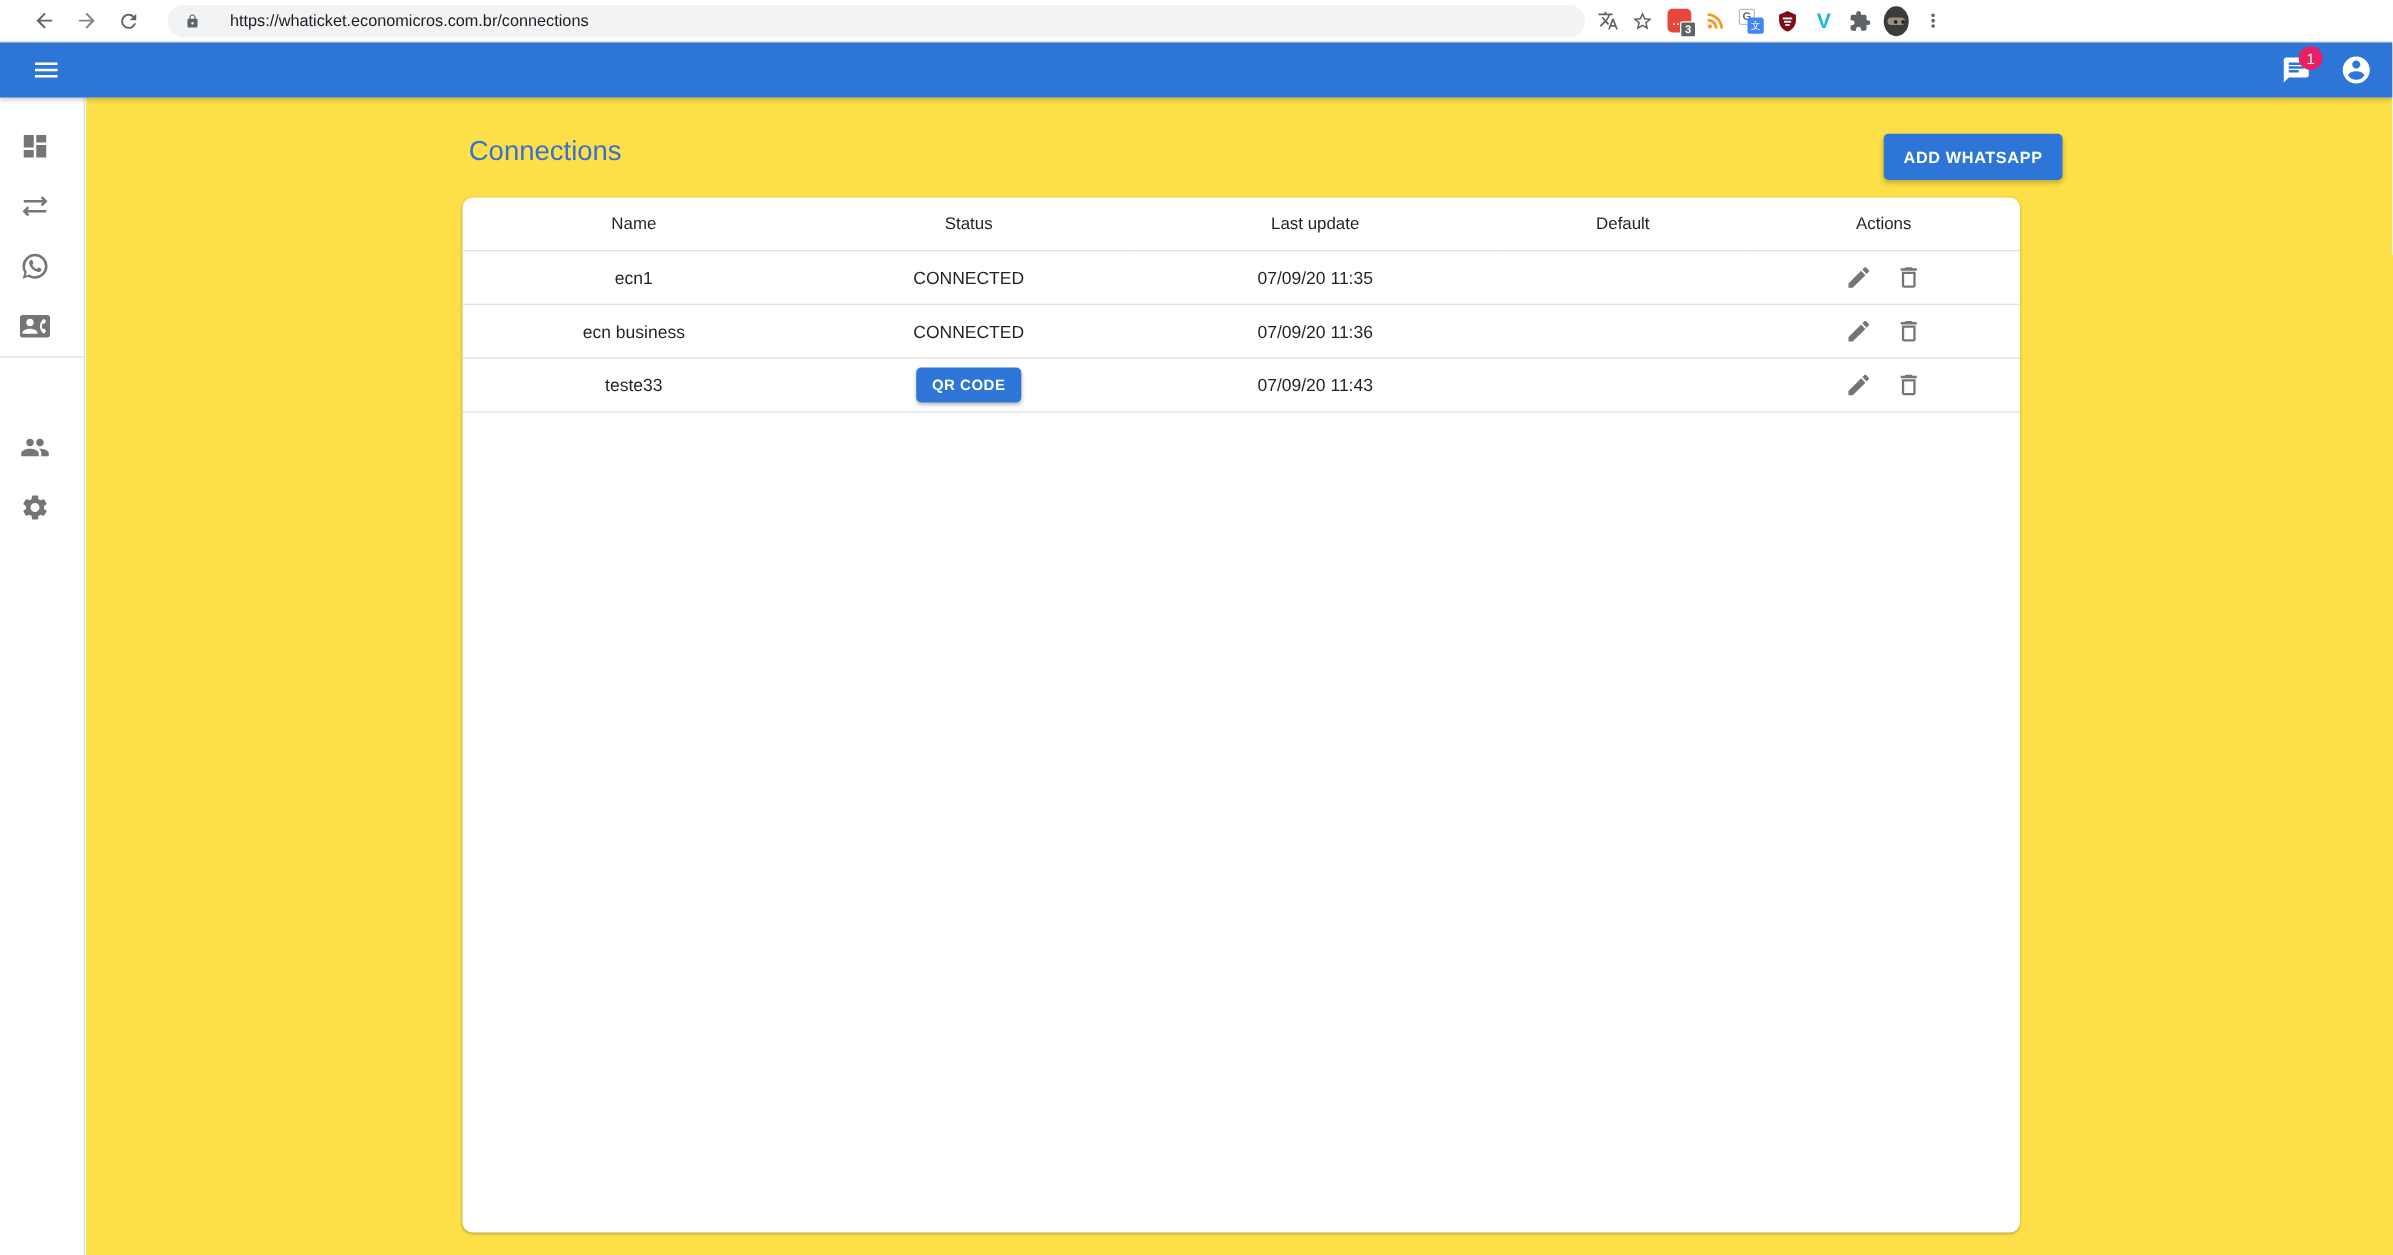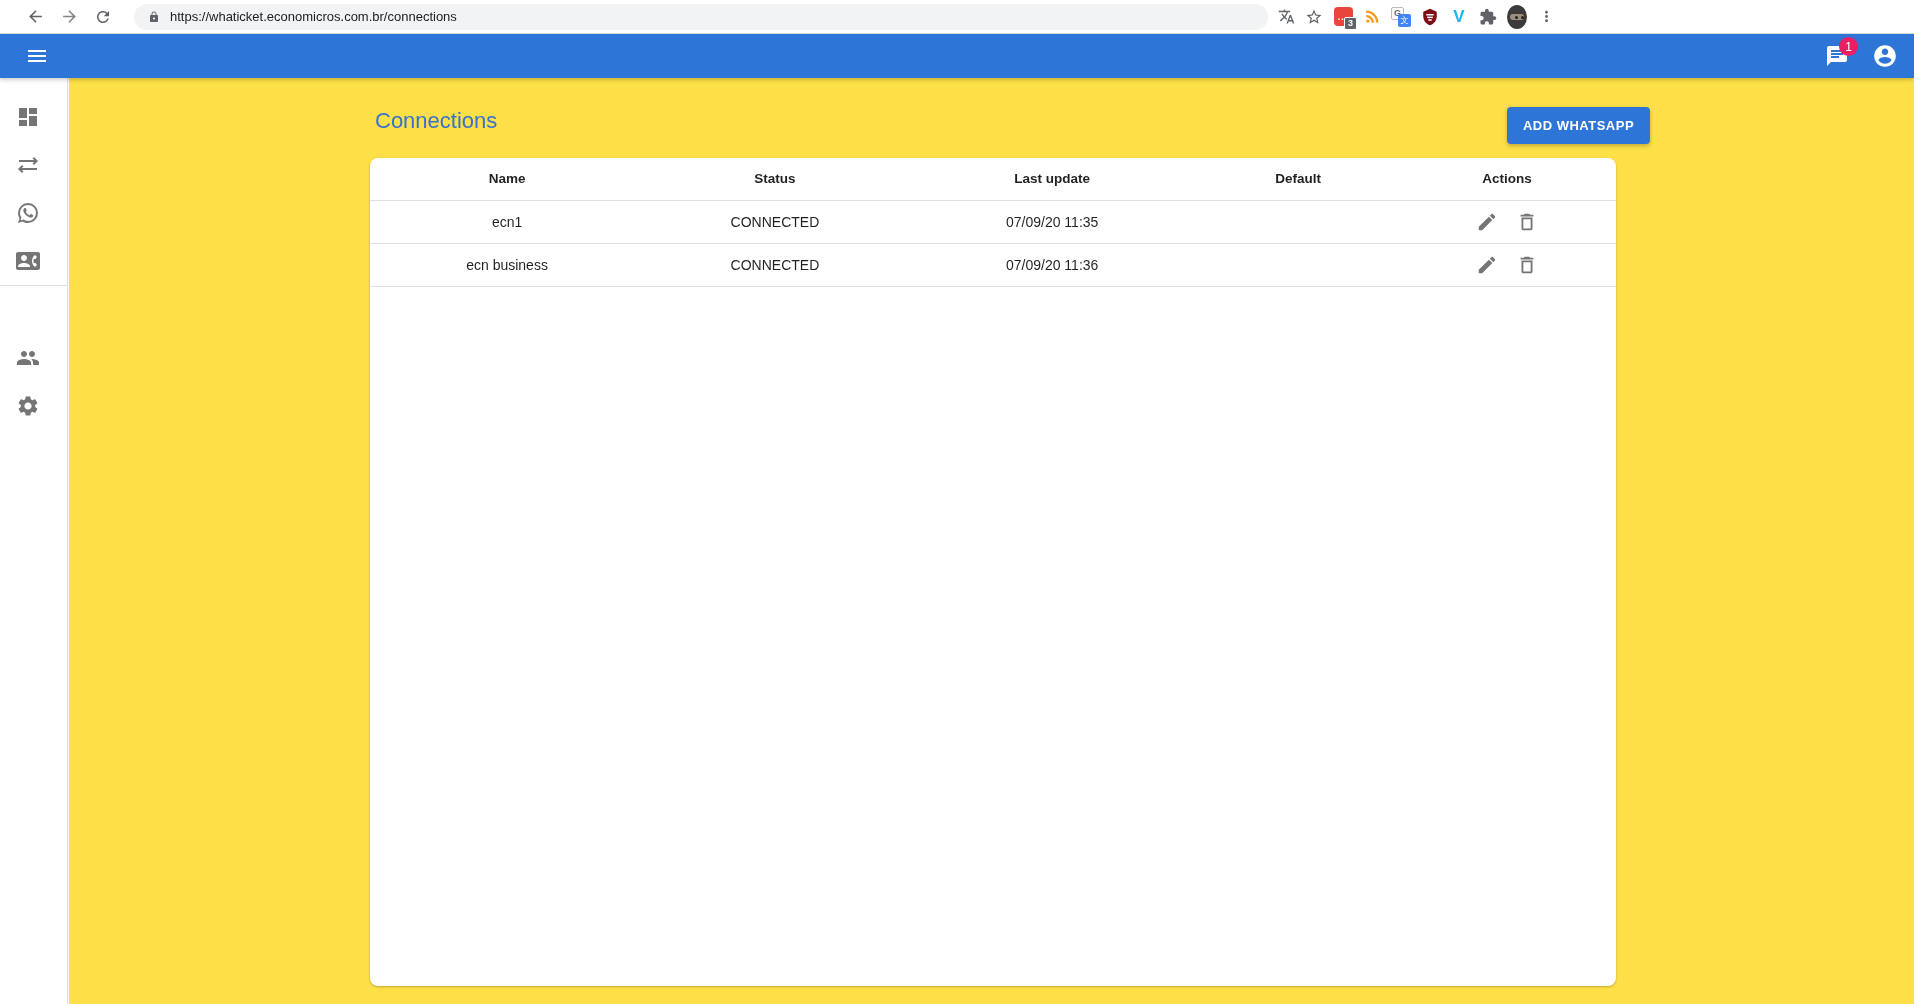--- a/index.html
+++ b/index.html
@@ -22,21 +22,21 @@
     position:absolute; top:0; left:0; right:0; height:34px;
     background:#ffffff; border-bottom:1px solid #dadce0;
     display:flex; align-items:center; padding-left:18px;
   }
   .nav-btn { width:34px; height:30px; display:flex; align-items:center; justify-content:center; color:#5f6368; border-radius:50%; }
   .nav-btn.fwd { color:#80868b; }
   .omnibox {
     margin-left:14px; width:1134px; height:26px; background:#f1f3f4;
     border-radius:13px; display:flex; align-items:center; padding:0 14px; gap:10px;
   }
-  .url-text { font-size:13px; color:#202124; white-space:nowrap; overflow:hidden; }
+  .url-text { font-size:13px; color:#202124; white-space:nowrap; overflow:hidden;margin-left:14px; }
   .bar-icon { color:#5f6368; margin-left:10px; display:flex; align-items:center; }
   .ext-area { display:flex; align-items:center; gap:9px; margin-left:10px; }
   .ext { width:20px; height:20px; display:flex; align-items:center; justify-content:center; position:relative; }
   .ext-red { width:19px; height:19px; background:#e8453c; border-radius:4px; color:#fff; font-size:9px; font-weight:bold; display:flex; align-items:center; justify-content:center; letter-spacing:1px; }
   .ext-badge { position:absolute; right:-4px; bottom:-3px; background:#5f6368; color:#fff; font-size:9px; font-weight:bold; padding:0 3px; border-radius:2px; border:1px solid #fff; line-height:11px; }
   .gt-ext { position:relative; width:20px; height:20px; }
   .gt-ext .gt-white { position:absolute; left:0; top:0; width:13px; height:13px; background:#fff; border:1px solid #bbb; border-radius:2px; color:#5f6368; font-size:9px; font-weight:bold; text-align:center; line-height:11px; }
   .gt-ext .gt-blue { position:absolute; right:0; bottom:0; width:13px; height:13px; background:#4285f4; border-radius:2px; color:#fff; font-size:8px; text-align:center; line-height:13px; }
   .vimeo-v { color:#1ab7ea; font-size:17px; font-weight:bold; }
   .avatar-chip { width:24px; height:24px; border-radius:50%; background:#3b3b3b; overflow:hidden; position:relative; }
@@ -81,21 +81,21 @@
   .card {
     position:absolute; left:301px; top:80px; width:1246px; height:828px;
     background:#fff; border-radius:8px;
     box-shadow:0 1px 3px rgba(0,0,0,0.12), 0 1px 2px rgba(0,0,0,0.14);
     overflow:hidden;
   }
   table { width:100%; border-collapse:collapse; table-layout:fixed; }
   col.c-name{width:22%} col.c-status{width:21%} col.c-update{width:23.5%} col.c-default{width:16%} col.c-actions{width:17.5%}
   th {
     height:42px; text-align:center; vertical-align:middle;
-    font-size:13.5px; font-weight:bold; color:rgba(0,0,0,0.87);
+    font-size:13.5px; font-weight:normal; color:rgba(0,0,0,0.87);
     border-bottom:1px solid #e0e0e0;
   }
   td {
     height:43px; text-align:center; vertical-align:middle;
     font-size:14px; color:rgba(0,0,0,0.87);
     border-bottom:1px solid #e0e0e0;
   }
   .qr-btn {
     background:var(--primary); color:#fff; font-size:12px; font-weight:bold;
     letter-spacing:0.4px; padding:7px 13px; border-radius:4px;
@@ -310,16 +310,39 @@
       <button class="icon-btn">
         <svg width="22" height="22" viewBox="0 0 24 24" fill="currentColor">
                   <path d="M6 19c0 1.1.9 2 2 2h8c1.1 0 2-.9 2-2V7H6v12zM8 9h8v10H8V9zm7.5-5-1-1h-5l-1 1H5v2h14V4h-3.5z"></path>
                 </svg>
       </button>
     </td>
   </tr>
 
 
 
+  <tr>
+    <td>teste33</td>
+    <td>
+      
+      <button class="qr-btn">QR CODE</button>
+    </td>
+    <td>07/09/20 11:43</td>
+    <td>
+      
+    </td>
+    <td class="actions-cell">
+      <button class="icon-btn">
+        <svg width="22" height="22" viewBox="0 0 24 24" fill="currentColor">
+                  <path d="M3 17.25V21h3.75L17.81 9.94l-3.75-3.75L3 17.25zM20.71 7.04c.39-.39.39-1.02 0-1.41l-2.34-2.34c-.39-.39-1.02-.39-1.41 0l-1.83 1.83 3.75 3.75 1.83-1.83z"></path>
+                </svg>
+      </button>
+      <button class="icon-btn">
+        <svg width="22" height="22" viewBox="0 0 24 24" fill="currentColor">
+                  <path d="M6 19c0 1.1.9 2 2 2h8c1.1 0 2-.9 2-2V7H6v12zM8 9h8v10H8V9zm7.5-5-1-1h-5l-1 1H5v2h14V4h-3.5z"></path>
+                </svg>
+      </button>
+    </td>
+  </tr>
 </tbody>
     </table>
   </div>
 </div>
 
 </body></html>

